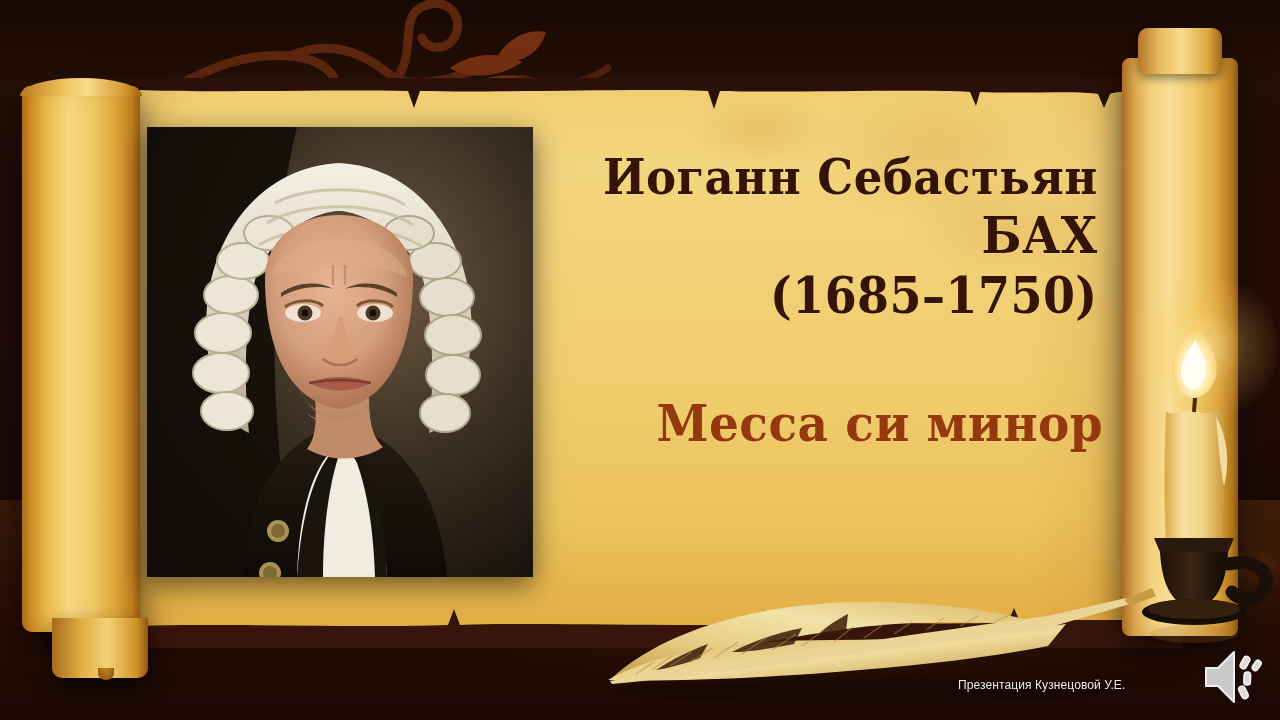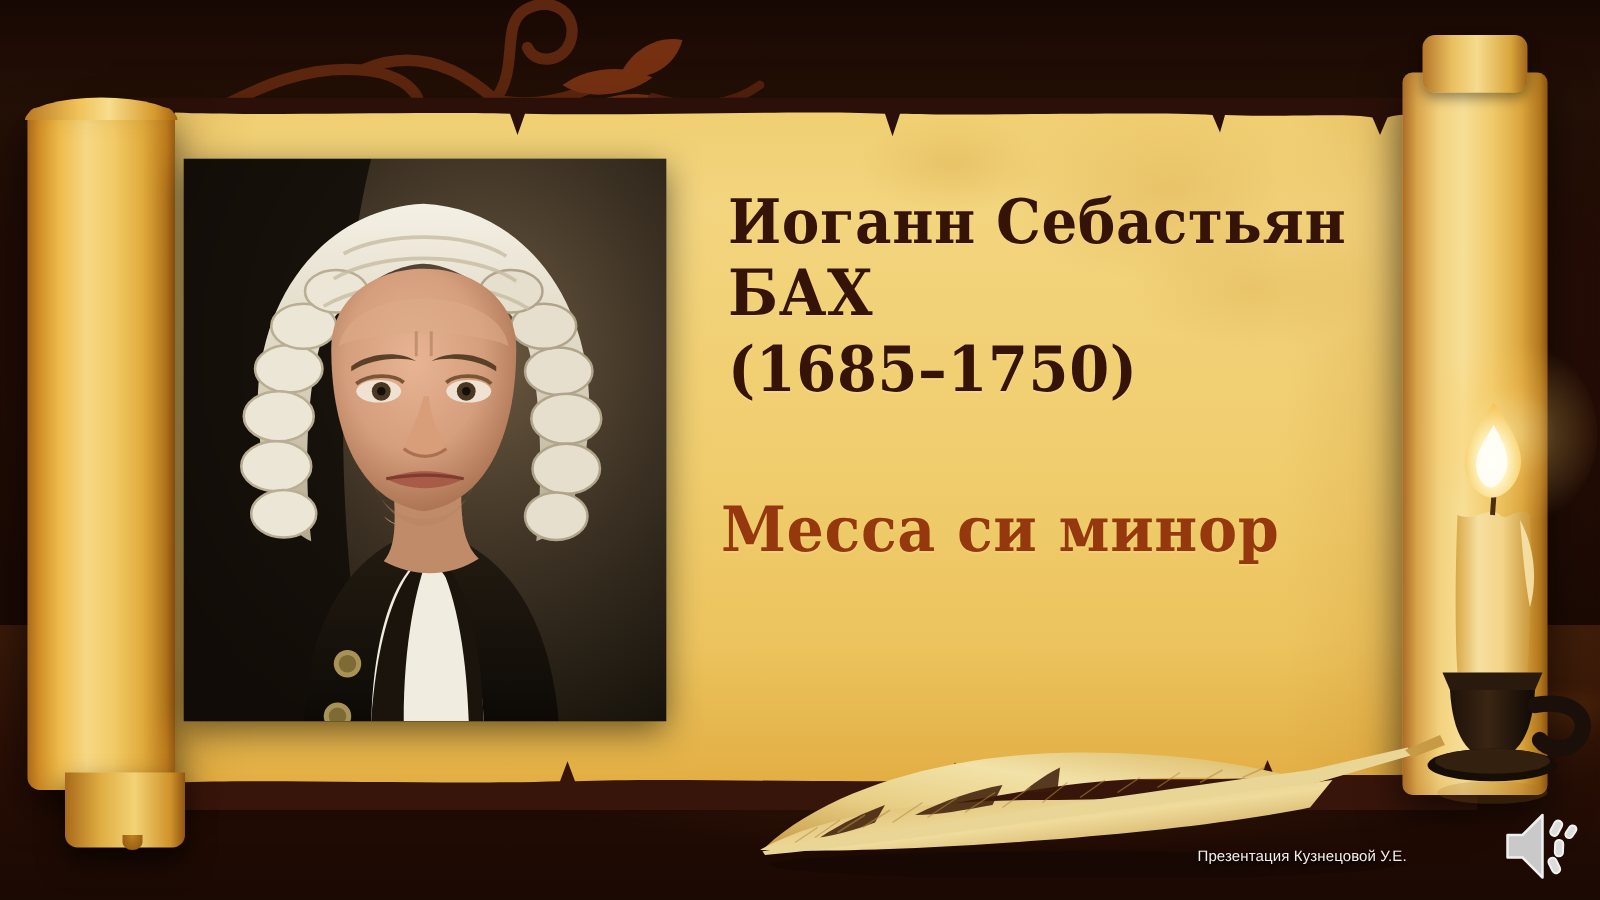--- a/index.html
+++ b/index.html
@@ -127,21 +127,21 @@
   .portrait{
     position:absolute;left:147px;top:127px;width:386px;height:450px;
     box-shadow:0 8px 26px rgba(0,0,0,.55);
     overflow:hidden;background:#0b0906;
   }
   .portrait svg{display:block;width:100%;height:100%;}
 
   
   .textblock{
     position:absolute;left:560px;top:150px;width:560px;
-    text-align:left;
+    text-align:right;
   }
   .title-line{
     font-family:"DejaVu Serif", serif;
     color:#351306;
     font-weight:700;
     font-size:50px;
     line-height:1.12;
     letter-spacing:.5px;
     margin:0;
     transform:scaleX(.92);

